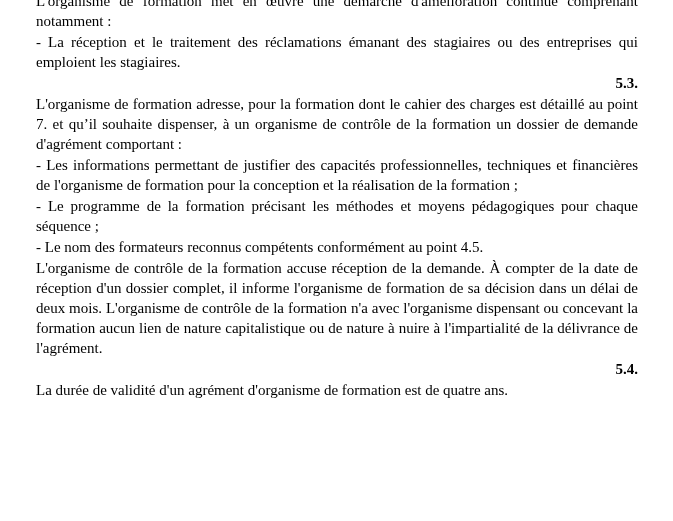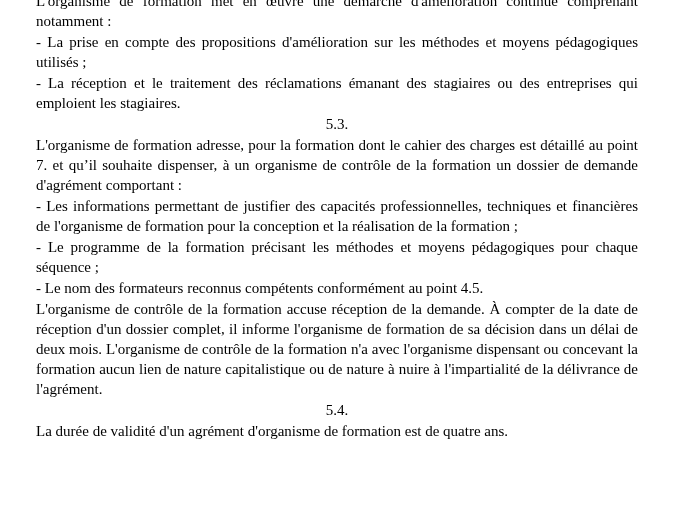--- a/index.html
+++ b/index.html
@@ -21,30 +21,29 @@
     color: #000000;
     font-family: "Liberation Serif", "DejaVu Serif", serif;
     font-size: 15px;
     line-height: 20px;
   }
   .page p {
     margin: 0 0 1px 0;
     text-align: justify;
   }
   .page p.heading {
-    font-weight: normal;
-    text-align: center;
+    font-weight: bold;
+    text-align: right;
   }
 </style>
 </head>
 <body>
 
 <div class="page">
   <p>L'organisme de formation met en œuvre une démarche d'amélioration continue comprenant notamment :</p>
-  <p>- La prise en compte des propositions d'amélioration sur les méthodes et moyens pédagogiques utilisés ;</p>
   <p>- La réception et le traitement des réclamations émanant des stagiaires ou des entreprises qui emploient les stagiaires.</p>
   <p class="heading">5.3.</p>
   <p>L'organisme de formation adresse, pour la formation dont le cahier des charges est détaillé au point 7. et qu’il souhaite dispenser, à un organisme de contrôle de la formation un dossier de demande d'agrément comportant :</p>
   <p>- Les informations permettant de justifier des capacités professionnelles, techniques et financières de l'organisme de formation pour la conception et la réalisation de la formation ;</p>
   <p>- Le programme de la formation précisant les méthodes et moyens pédagogiques pour chaque séquence ;</p>
   <p>- Le nom des formateurs reconnus compétents conformément au point 4.5.</p>
   <p>L'organisme de contrôle de la formation accuse réception de la demande. À compter de la date de réception d'un dossier complet, il informe l'organisme de formation de sa décision dans un délai de deux mois. L'organisme de contrôle de la formation n'a avec l'organisme dispensant ou concevant la formation aucun lien de nature capitalistique ou de nature à nuire à l'impartialité de la délivrance de l'agrément.</p>
   <p class="heading">5.4.</p>
   <p>La durée de validité d'un agrément d'organisme de formation est de quatre ans.</p>
 </div>

